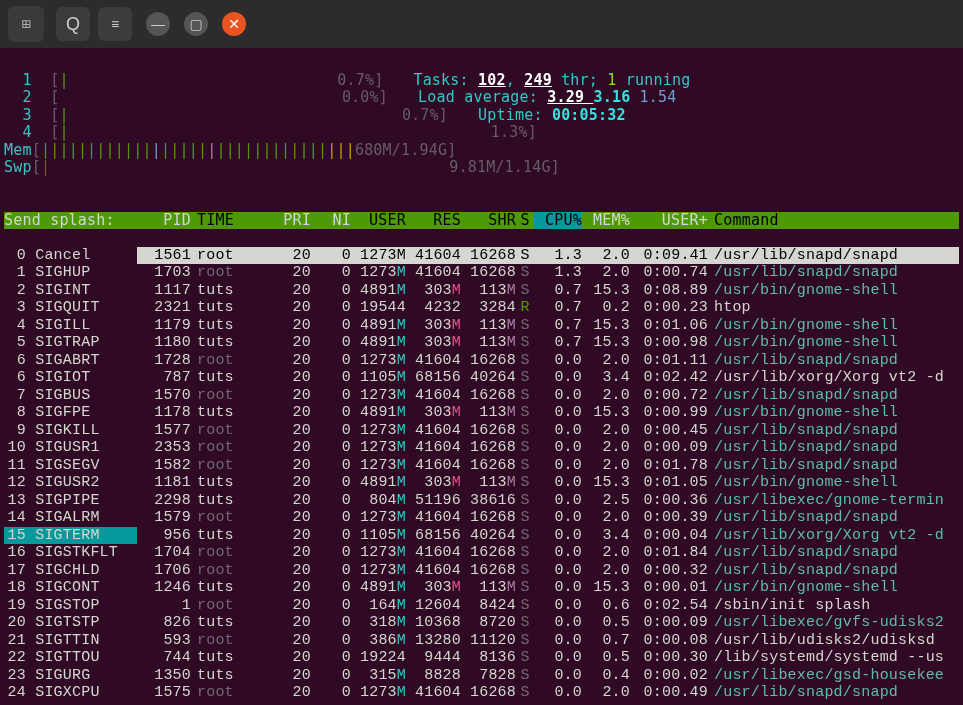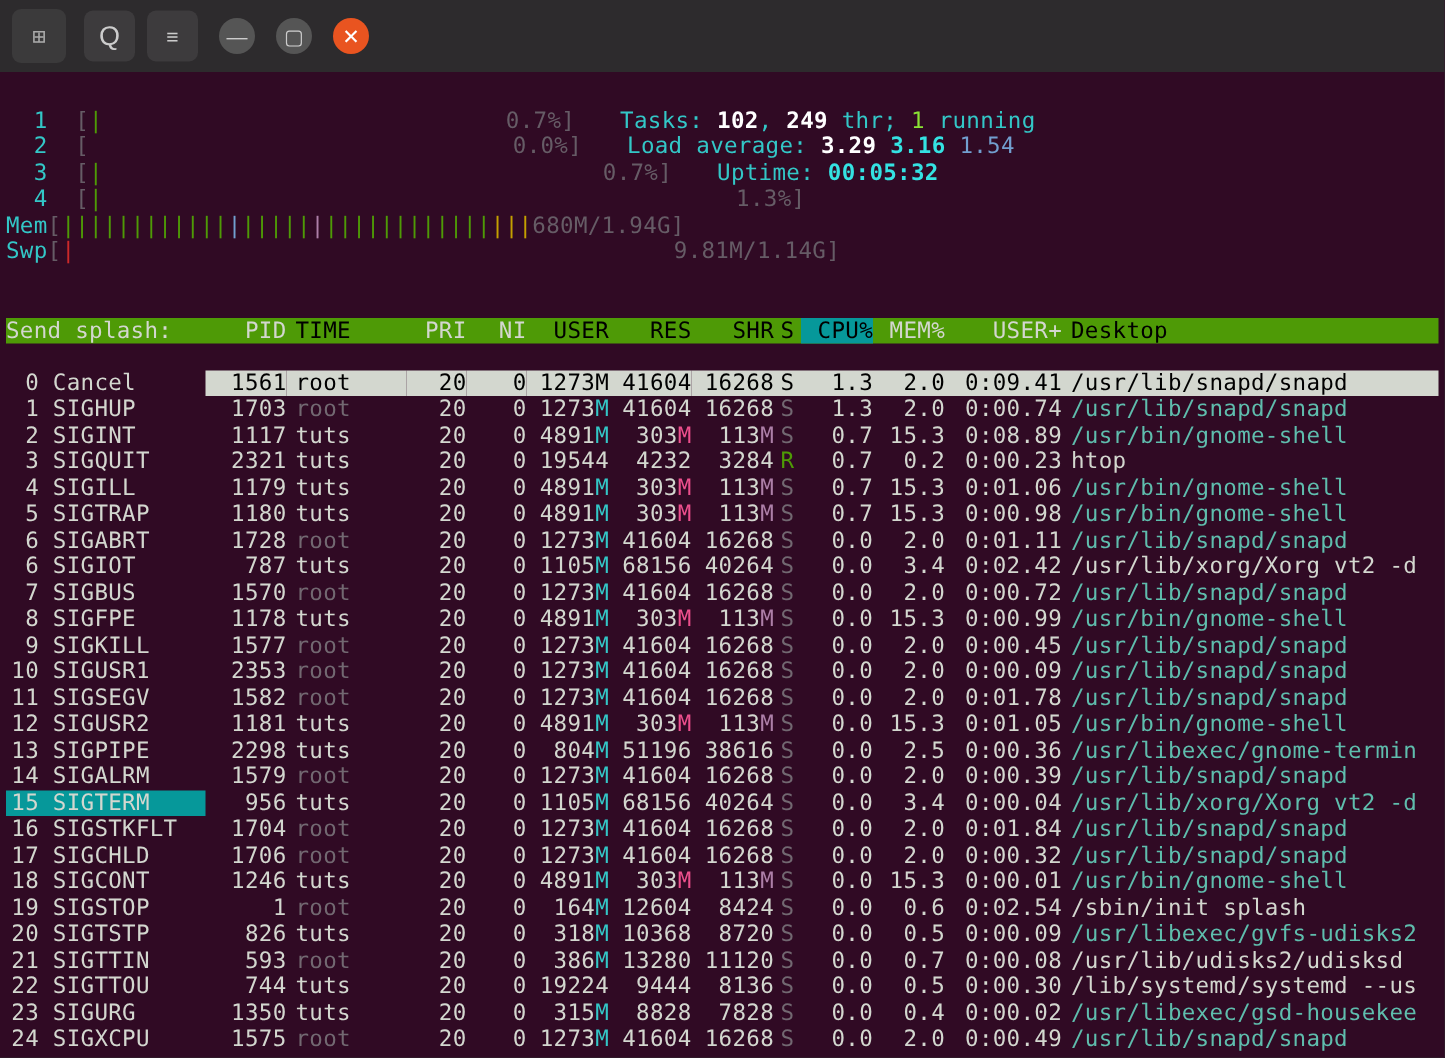--- a/index.html
+++ b/index.html
@@ -61,32 +61,32 @@
     white-space: pre;
     line-height: 17.5px;
     letter-spacing: 0.2px;
   }
   .c-gray { color: #665c66; }
   .c-cyan { color: #33c7c7; }
   .c-green { color: #4e9a06; }
   .c-lgreen { color: #8ae234; }
   .c-cyanb { color: #34e2e2; font-weight:bold;}
   .c-white { color: #d3d7cf; }
-  .c-whiteb { color: #ffffff; font-weight:bold;}
+  .c-whiteb { color: #ffffff; font-weight:bold;text-decoration:underline;}
   .c-red { color: #cc2929; }
   .c-brown { color: #c4a000; }
   .c-mag { color: #ad7fa8; }
   .c-blue { color: #729fcf; }
   .bg-green { background:#4e9a06; color:#000; }
   .bg-cyan { background:#06989a; }
   .hdr-label { color:#050; }
   .hdr-black { color:#000; }
   .fill { flex:1; }
   .flexrow { display:flex; height:17.5px;}
-  .procrow { display:flex; height:17.5px; align-items:baseline;}
+  .procrow { display:flex; height:17.5px; align-items:baseline;font-family:Liberation Mono, monospace;}
   .col-pid { width:54px; text-align:right; color:#d3d7cf;}
   .col-user { width:80px; padding-left:6px;}
   .col-pri { width:40px; text-align:right; color:#d3d7cf;}
   .col-ni { width:40px; text-align:right;color:#d3d7cf;}
   .col-virt{ width:55px; text-align:right;}
   .col-res { width:55px; text-align:right;}
   .col-shr { width:55px; text-align:right;}
   .col-s   { width:18px; text-align:center;}
   .col-cpu { width:48px; text-align:right;}
   .col-mem { width:48px; text-align:right;color:#d3d7cf;}
@@ -128,17 +128,17 @@
   <div class="col-user hdr-black">TIME</div>
   <div class="col-pri hdr-black">PRI</div>
   <div class="col-ni hdr-black">NI</div>
   <div class="col-virt hdr-black">USER</div>
   <div class="col-res hdr-black">RES</div>
   <div class="col-shr hdr-black">SHR</div>
   <div class="col-s hdr-black">S</div>
   <div class="col-cpu bg-cyan hdr-black">CPU%</div>
   <div class="col-mem hdr-black">MEM%</div>
   <div class="col-time hdr-black">USER+</div>
-  <div class="col-cmd hdr-black">Desktop</div>
+  <div class="col-cmd hdr-black">Command</div>
 </div>
 <div id="proclist"><div class="procrow"><div class="signal "><span class="n">0</span> Cancel</div><div class="col-pid" style="background:#d3d7cf;color:#000;">1561</div><div class="col-user " style="background:#d3d7cf;color:#000;">root</div><div class="col-pri" style="background:#d3d7cf;color:#000;">20</div><div class="col-ni" style="background:#d3d7cf;color:#000;">0</div><div class="col-virt mvirt" style="background:#d3d7cf;color:#000;">1273M</div><div class="col-res mres" style="background:#d3d7cf;color:#000;">41604</div><div class="col-shr mshr" style="background:#d3d7cf;color:#000;">16268</div><div class="col-s " style="background:#d3d7cf;color:#000;">S</div><div class="col-cpu" style="background:#d3d7cf;color:#000;">1.3</div><div class="col-mem" style="background:#d3d7cf;color:#000;">2.0</div><div class="col-time" style="background:#d3d7cf;color:#000;">0:09.41</div><div class="col-cmd " style="background:#d3d7cf;color:#000;">/usr/lib/snapd/snapd</div></div><div class="procrow"><div class="signal "><span class="n">1</span> SIGHUP</div><div class="col-pid" style="">1703</div><div class="col-user user-root" style="">root</div><div class="col-pri" style="">20</div><div class="col-ni" style="">0</div><div class="col-virt mvirt" style=""><span class="c-white">1273</span><span class="M">M</span></div><div class="col-res mres" style=""><span class="c-white">41604</span></div><div class="col-shr mshr" style=""><span class="c-white">16268</span></div><div class="col-s state-S" style="">S</div><div class="col-cpu" style="color:#d3d7cf;">1.3</div><div class="col-mem" style="">2.0</div><div class="col-time" style="">0:00.74</div><div class="col-cmd cmd-dk" style="">/usr/lib/snapd/snapd</div></div><div class="procrow"><div class="signal "><span class="n">2</span> SIGINT</div><div class="col-pid" style="">1117</div><div class="col-user user-tuts" style="">tuts</div><div class="col-pri" style="">20</div><div class="col-ni" style="">0</div><div class="col-virt mvirt" style=""><span class="c-white">4891</span><span class="M">M</span></div><div class="col-res mres" style=""><span class="c-white">303</span><span class="M">M</span></div><div class="col-shr mshr" style=""><span class="c-white">113</span><span class="M">M</span></div><div class="col-s state-S" style="">S</div><div class="col-cpu" style="color:#d3d7cf;">0.7</div><div class="col-mem" style="">15.3</div><div class="col-time" style="">0:08.89</div><div class="col-cmd cmd-dk" style="">/usr/bin/gnome-shell</div></div><div class="procrow"><div class="signal "><span class="n">3</span> SIGQUIT</div><div class="col-pid" style="">2321</div><div class="col-user user-tuts" style="">tuts</div><div class="col-pri" style="">20</div><div class="col-ni" style="">0</div><div class="col-virt mvirt" style=""><span class="c-white">19544</span></div><div class="col-res mres" style=""><span class="c-white">4232</span></div><div class="col-shr mshr" style=""><span class="c-white">3284</span></div><div class="col-s state-R" style="">R</div><div class="col-cpu" style="color:#d3d7cf;">0.7</div><div class="col-mem" style="">0.2</div><div class="col-time" style="">0:00.23</div><div class="col-cmd cmd-lt" style="">htop</div></div><div class="procrow"><div class="signal "><span class="n">4</span> SIGILL</div><div class="col-pid" style="">1179</div><div class="col-user user-tuts" style="">tuts</div><div class="col-pri" style="">20</div><div class="col-ni" style="">0</div><div class="col-virt mvirt" style=""><span class="c-white">4891</span><span class="M">M</span></div><div class="col-res mres" style=""><span class="c-white">303</span><span class="M">M</span></div><div class="col-shr mshr" style=""><span class="c-white">113</span><span class="M">M</span></div><div class="col-s state-S" style="">S</div><div class="col-cpu" style="color:#d3d7cf;">0.7</div><div class="col-mem" style="">15.3</div><div class="col-time" style="">0:01.06</div><div class="col-cmd cmd-dk" style="">/usr/bin/gnome-shell</div></div><div class="procrow"><div class="signal "><span class="n">5</span> SIGTRAP</div><div class="col-pid" style="">1180</div><div class="col-user user-tuts" style="">tuts</div><div class="col-pri" style="">20</div><div class="col-ni" style="">0</div><div class="col-virt mvirt" style=""><span class="c-white">4891</span><span class="M">M</span></div><div class="col-res mres" style=""><span class="c-white">303</span><span class="M">M</span></div><div class="col-shr mshr" style=""><span class="c-white">113</span><span class="M">M</span></div><div class="col-s state-S" style="">S</div><div class="col-cpu" style="color:#d3d7cf;">0.7</div><div class="col-mem" style="">15.3</div><div class="col-time" style="">0:00.98</div><div class="col-cmd cmd-dk" style="">/usr/bin/gnome-shell</div></div><div class="procrow"><div class="signal "><span class="n">6</span> SIGABRT</div><div class="col-pid" style="">1728</div><div class="col-user user-root" style="">root</div><div class="col-pri" style="">20</div><div class="col-ni" style="">0</div><div class="col-virt mvirt" style=""><span class="c-white">1273</span><span class="M">M</span></div><div class="col-res mres" style=""><span class="c-white">41604</span></div><div class="col-shr mshr" style=""><span class="c-white">16268</span></div><div class="col-s state-S" style="">S</div><div class="col-cpu" style="color:#d3d7cf;">0.0</div><div class="col-mem" style="">2.0</div><div class="col-time" style="">0:01.11</div><div class="col-cmd cmd-dk" style="">/usr/lib/snapd/snapd</div></div><div class="procrow"><div class="signal "><span class="n">6</span> SIGIOT</div><div class="col-pid" style="">787</div><div class="col-user user-tuts" style="">tuts</div><div class="col-pri" style="">20</div><div class="col-ni" style="">0</div><div class="col-virt mvirt" style=""><span class="c-white">1105</span><span class="M">M</span></div><div class="col-res mres" style=""><span class="c-white">68156</span></div><div class="col-shr mshr" style=""><span class="c-white">40264</span></div><div class="col-s state-S" style="">S</div><div class="col-cpu" style="color:#d3d7cf;">0.0</div><div class="col-mem" style="">3.4</div><div class="col-time" style="">0:02.42</div><div class="col-cmd cmd-lt" style="">/usr/lib/xorg/Xorg vt2 -d</div></div><div class="procrow"><div class="signal "><span class="n">7</span> SIGBUS</div><div class="col-pid" style="">1570</div><div class="col-user user-root" style="">root</div><div class="col-pri" style="">20</div><div class="col-ni" style="">0</div><div class="col-virt mvirt" style=""><span class="c-white">1273</span><span class="M">M</span></div><div class="col-res mres" style=""><span class="c-white">41604</span></div><div class="col-shr mshr" style=""><span class="c-white">16268</span></div><div class="col-s state-S" style="">S</div><div class="col-cpu" style="color:#d3d7cf;">0.0</div><div class="col-mem" style="">2.0</div><div class="col-time" style="">0:00.72</div><div class="col-cmd cmd-dk" style="">/usr/lib/snapd/snapd</div></div><div class="procrow"><div class="signal "><span class="n">8</span> SIGFPE</div><div class="col-pid" style="">1178</div><div class="col-user user-tuts" style="">tuts</div><div class="col-pri" style="">20</div><div class="col-ni" style="">0</div><div class="col-virt mvirt" style=""><span class="c-white">4891</span><span class="M">M</span></div><div class="col-res mres" style=""><span class="c-white">303</span><span class="M">M</span></div><div class="col-shr mshr" style=""><span class="c-white">113</span><span class="M">M</span></div><div class="col-s state-S" style="">S</div><div class="col-cpu" style="color:#d3d7cf;">0.0</div><div class="col-mem" style="">15.3</div><div class="col-time" style="">0:00.99</div><div class="col-cmd cmd-dk" style="">/usr/bin/gnome-shell</div></div><div class="procrow"><div class="signal "><span class="n">9</span> SIGKILL</div><div class="col-pid" style="">1577</div><div class="col-user user-root" style="">root</div><div class="col-pri" style="">20</div><div class="col-ni" style="">0</div><div class="col-virt mvirt" style=""><span class="c-white">1273</span><span class="M">M</span></div><div class="col-res mres" style=""><span class="c-white">41604</span></div><div class="col-shr mshr" style=""><span class="c-white">16268</span></div><div class="col-s state-S" style="">S</div><div class="col-cpu" style="color:#d3d7cf;">0.0</div><div class="col-mem" style="">2.0</div><div class="col-time" style="">0:00.45</div><div class="col-cmd cmd-dk" style="">/usr/lib/snapd/snapd</div></div><div class="procrow"><div class="signal "><span class="n">10</span> SIGUSR1</div><div class="col-pid" style="">2353</div><div class="col-user user-root" style="">root</div><div class="col-pri" style="">20</div><div class="col-ni" style="">0</div><div class="col-virt mvirt" style=""><span class="c-white">1273</span><span class="M">M</span></div><div class="col-res mres" style=""><span class="c-white">41604</span></div><div class="col-shr mshr" style=""><span class="c-white">16268</span></div><div class="col-s state-S" style="">S</div><div class="col-cpu" style="color:#d3d7cf;">0.0</div><div class="col-mem" style="">2.0</div><div class="col-time" style="">0:00.09</div><div class="col-cmd cmd-dk" style="">/usr/lib/snapd/snapd</div></div><div class="procrow"><div class="signal "><span class="n">11</span> SIGSEGV</div><div class="col-pid" style="">1582</div><div class="col-user user-root" style="">root</div><div class="col-pri" style="">20</div><div class="col-ni" style="">0</div><div class="col-virt mvirt" style=""><span class="c-white">1273</span><span class="M">M</span></div><div class="col-res mres" style=""><span class="c-white">41604</span></div><div class="col-shr mshr" style=""><span class="c-white">16268</span></div><div class="col-s state-S" style="">S</div><div class="col-cpu" style="color:#d3d7cf;">0.0</div><div class="col-mem" style="">2.0</div><div class="col-time" style="">0:01.78</div><div class="col-cmd cmd-dk" style="">/usr/lib/snapd/snapd</div></div><div class="procrow"><div class="signal "><span class="n">12</span> SIGUSR2</div><div class="col-pid" style="">1181</div><div class="col-user user-tuts" style="">tuts</div><div class="col-pri" style="">20</div><div class="col-ni" style="">0</div><div class="col-virt mvirt" style=""><span class="c-white">4891</span><span class="M">M</span></div><div class="col-res mres" style=""><span class="c-white">303</span><span class="M">M</span></div><div class="col-shr mshr" style=""><span class="c-white">113</span><span class="M">M</span></div><div class="col-s state-S" style="">S</div><div class="col-cpu" style="color:#d3d7cf;">0.0</div><div class="col-mem" style="">15.3</div><div class="col-time" style="">0:01.05</div><div class="col-cmd cmd-dk" style="">/usr/bin/gnome-shell</div></div><div class="procrow"><div class="signal "><span class="n">13</span> SIGPIPE</div><div class="col-pid" style="">2298</div><div class="col-user user-tuts" style="">tuts</div><div class="col-pri" style="">20</div><div class="col-ni" style="">0</div><div class="col-virt mvirt" style=""><span class="c-white">804</span><span class="M">M</span></div><div class="col-res mres" style=""><span class="c-white">51196</span></div><div class="col-shr mshr" style=""><span class="c-white">38616</span></div><div class="col-s state-S" style="">S</div><div class="col-cpu" style="color:#d3d7cf;">0.0</div><div class="col-mem" style="">2.5</div><div class="col-time" style="">0:00.36</div><div class="col-cmd cmd-dk" style="">/usr/libexec/gnome-termin</div></div><div class="procrow"><div class="signal "><span class="n">14</span> SIGALRM</div><div class="col-pid" style="">1579</div><div class="col-user user-root" style="">root</div><div class="col-pri" style="">20</div><div class="col-ni" style="">0</div><div class="col-virt mvirt" style=""><span class="c-white">1273</span><span class="M">M</span></div><div class="col-res mres" style=""><span class="c-white">41604</span></div><div class="col-shr mshr" style=""><span class="c-white">16268</span></div><div class="col-s state-S" style="">S</div><div class="col-cpu" style="color:#d3d7cf;">0.0</div><div class="col-mem" style="">2.0</div><div class="col-time" style="">0:00.39</div><div class="col-cmd cmd-dk" style="">/usr/lib/snapd/snapd</div></div><div class="procrow"><div class="signal sigsel"><span class="n">15</span> SIGTERM</div><div class="col-pid" style="">956</div><div class="col-user user-tuts" style="">tuts</div><div class="col-pri" style="">20</div><div class="col-ni" style="">0</div><div class="col-virt mvirt" style=""><span class="c-white">1105</span><span class="M">M</span></div><div class="col-res mres" style=""><span class="c-white">68156</span></div><div class="col-shr mshr" style=""><span class="c-white">40264</span></div><div class="col-s state-S" style="">S</div><div class="col-cpu" style="color:#d3d7cf;">0.0</div><div class="col-mem" style="">3.4</div><div class="col-time" style="">0:00.04</div><div class="col-cmd cmd-dk" style="">/usr/lib/xorg/Xorg vt2 -d</div></div><div class="procrow"><div class="signal "><span class="n">16</span> SIGSTKFLT</div><div class="col-pid" style="">1704</div><div class="col-user user-root" style="">root</div><div class="col-pri" style="">20</div><div class="col-ni" style="">0</div><div class="col-virt mvirt" style=""><span class="c-white">1273</span><span class="M">M</span></div><div class="col-res mres" style=""><span class="c-white">41604</span></div><div class="col-shr mshr" style=""><span class="c-white">16268</span></div><div class="col-s state-S" style="">S</div><div class="col-cpu" style="color:#d3d7cf;">0.0</div><div class="col-mem" style="">2.0</div><div class="col-time" style="">0:01.84</div><div class="col-cmd cmd-dk" style="">/usr/lib/snapd/snapd</div></div><div class="procrow"><div class="signal "><span class="n">17</span> SIGCHLD</div><div class="col-pid" style="">1706</div><div class="col-user user-root" style="">root</div><div class="col-pri" style="">20</div><div class="col-ni" style="">0</div><div class="col-virt mvirt" style=""><span class="c-white">1273</span><span class="M">M</span></div><div class="col-res mres" style=""><span class="c-white">41604</span></div><div class="col-shr mshr" style=""><span class="c-white">16268</span></div><div class="col-s state-S" style="">S</div><div class="col-cpu" style="color:#d3d7cf;">0.0</div><div class="col-mem" style="">2.0</div><div class="col-time" style="">0:00.32</div><div class="col-cmd cmd-dk" style="">/usr/lib/snapd/snapd</div></div><div class="procrow"><div class="signal "><span class="n">18</span> SIGCONT</div><div class="col-pid" style="">1246</div><div class="col-user user-tuts" style="">tuts</div><div class="col-pri" style="">20</div><div class="col-ni" style="">0</div><div class="col-virt mvirt" style=""><span class="c-white">4891</span><span class="M">M</span></div><div class="col-res mres" style=""><span class="c-white">303</span><span class="M">M</span></div><div class="col-shr mshr" style=""><span class="c-white">113</span><span class="M">M</span></div><div class="col-s state-S" style="">S</div><div class="col-cpu" style="color:#d3d7cf;">0.0</div><div class="col-mem" style="">15.3</div><div class="col-time" style="">0:00.01</div><div class="col-cmd cmd-dk" style="">/usr/bin/gnome-shell</div></div><div class="procrow"><div class="signal "><span class="n">19</span> SIGSTOP</div><div class="col-pid" style="">1</div><div class="col-user user-root" style="">root</div><div class="col-pri" style="">20</div><div class="col-ni" style="">0</div><div class="col-virt mvirt" style=""><span class="c-white">164</span><span class="M">M</span></div><div class="col-res mres" style=""><span class="c-white">12604</span></div><div class="col-shr mshr" style=""><span class="c-white">8424</span></div><div class="col-s state-S" style="">S</div><div class="col-cpu" style="color:#d3d7cf;">0.0</div><div class="col-mem" style="">0.6</div><div class="col-time" style="">0:02.54</div><div class="col-cmd cmd-lt" style="">/sbin/init splash</div></div><div class="procrow"><div class="signal "><span class="n">20</span> SIGTSTP</div><div class="col-pid" style="">826</div><div class="col-user user-tuts" style="">tuts</div><div class="col-pri" style="">20</div><div class="col-ni" style="">0</div><div class="col-virt mvirt" style=""><span class="c-white">318</span><span class="M">M</span></div><div class="col-res mres" style=""><span class="c-white">10368</span></div><div class="col-shr mshr" style=""><span class="c-white">8720</span></div><div class="col-s state-S" style="">S</div><div class="col-cpu" style="color:#d3d7cf;">0.0</div><div class="col-mem" style="">0.5</div><div class="col-time" style="">0:00.09</div><div class="col-cmd cmd-dk" style="">/usr/libexec/gvfs-udisks2</div></div><div class="procrow"><div class="signal "><span class="n">21</span> SIGTTIN</div><div class="col-pid" style="">593</div><div class="col-user user-root" style="">root</div><div class="col-pri" style="">20</div><div class="col-ni" style="">0</div><div class="col-virt mvirt" style=""><span class="c-white">386</span><span class="M">M</span></div><div class="col-res mres" style=""><span class="c-white">13280</span></div><div class="col-shr mshr" style=""><span class="c-white">11120</span></div><div class="col-s state-S" style="">S</div><div class="col-cpu" style="color:#d3d7cf;">0.0</div><div class="col-mem" style="">0.7</div><div class="col-time" style="">0:00.08</div><div class="col-cmd cmd-lt" style="">/usr/lib/udisks2/udisksd</div></div><div class="procrow"><div class="signal "><span class="n">22</span> SIGTTOU</div><div class="col-pid" style="">744</div><div class="col-user user-tuts" style="">tuts</div><div class="col-pri" style="">20</div><div class="col-ni" style="">0</div><div class="col-virt mvirt" style=""><span class="c-white">19224</span></div><div class="col-res mres" style=""><span class="c-white">9444</span></div><div class="col-shr mshr" style=""><span class="c-white">8136</span></div><div class="col-s state-S" style="">S</div><div class="col-cpu" style="color:#d3d7cf;">0.0</div><div class="col-mem" style="">0.5</div><div class="col-time" style="">0:00.30</div><div class="col-cmd cmd-lt" style="">/lib/systemd/systemd --us</div></div><div class="procrow"><div class="signal "><span class="n">23</span> SIGURG</div><div class="col-pid" style="">1350</div><div class="col-user user-tuts" style="">tuts</div><div class="col-pri" style="">20</div><div class="col-ni" style="">0</div><div class="col-virt mvirt" style=""><span class="c-white">315</span><span class="M">M</span></div><div class="col-res mres" style=""><span class="c-white">8828</span></div><div class="col-shr mshr" style=""><span class="c-white">7828</span></div><div class="col-s state-S" style="">S</div><div class="col-cpu" style="color:#d3d7cf;">0.0</div><div class="col-mem" style="">0.4</div><div class="col-time" style="">0:00.02</div><div class="col-cmd cmd-dk" style="">/usr/libexec/gsd-housekee</div></div><div class="procrow"><div class="signal "><span class="n">24</span> SIGXCPU</div><div class="col-pid" style="">1575</div><div class="col-user user-root" style="">root</div><div class="col-pri" style="">20</div><div class="col-ni" style="">0</div><div class="col-virt mvirt" style=""><span class="c-white">1273</span><span class="M">M</span></div><div class="col-res mres" style=""><span class="c-white">41604</span></div><div class="col-shr mshr" style=""><span class="c-white">16268</span></div><div class="col-s state-S" style="">S</div><div class="col-cpu" style="color:#d3d7cf;">0.0</div><div class="col-mem" style="">2.0</div><div class="col-time" style="">0:00.49</div><div class="col-cmd cmd-dk" style="">/usr/lib/snapd/snapd</div></div></div>
 
 </div>
 
 </body></html>

